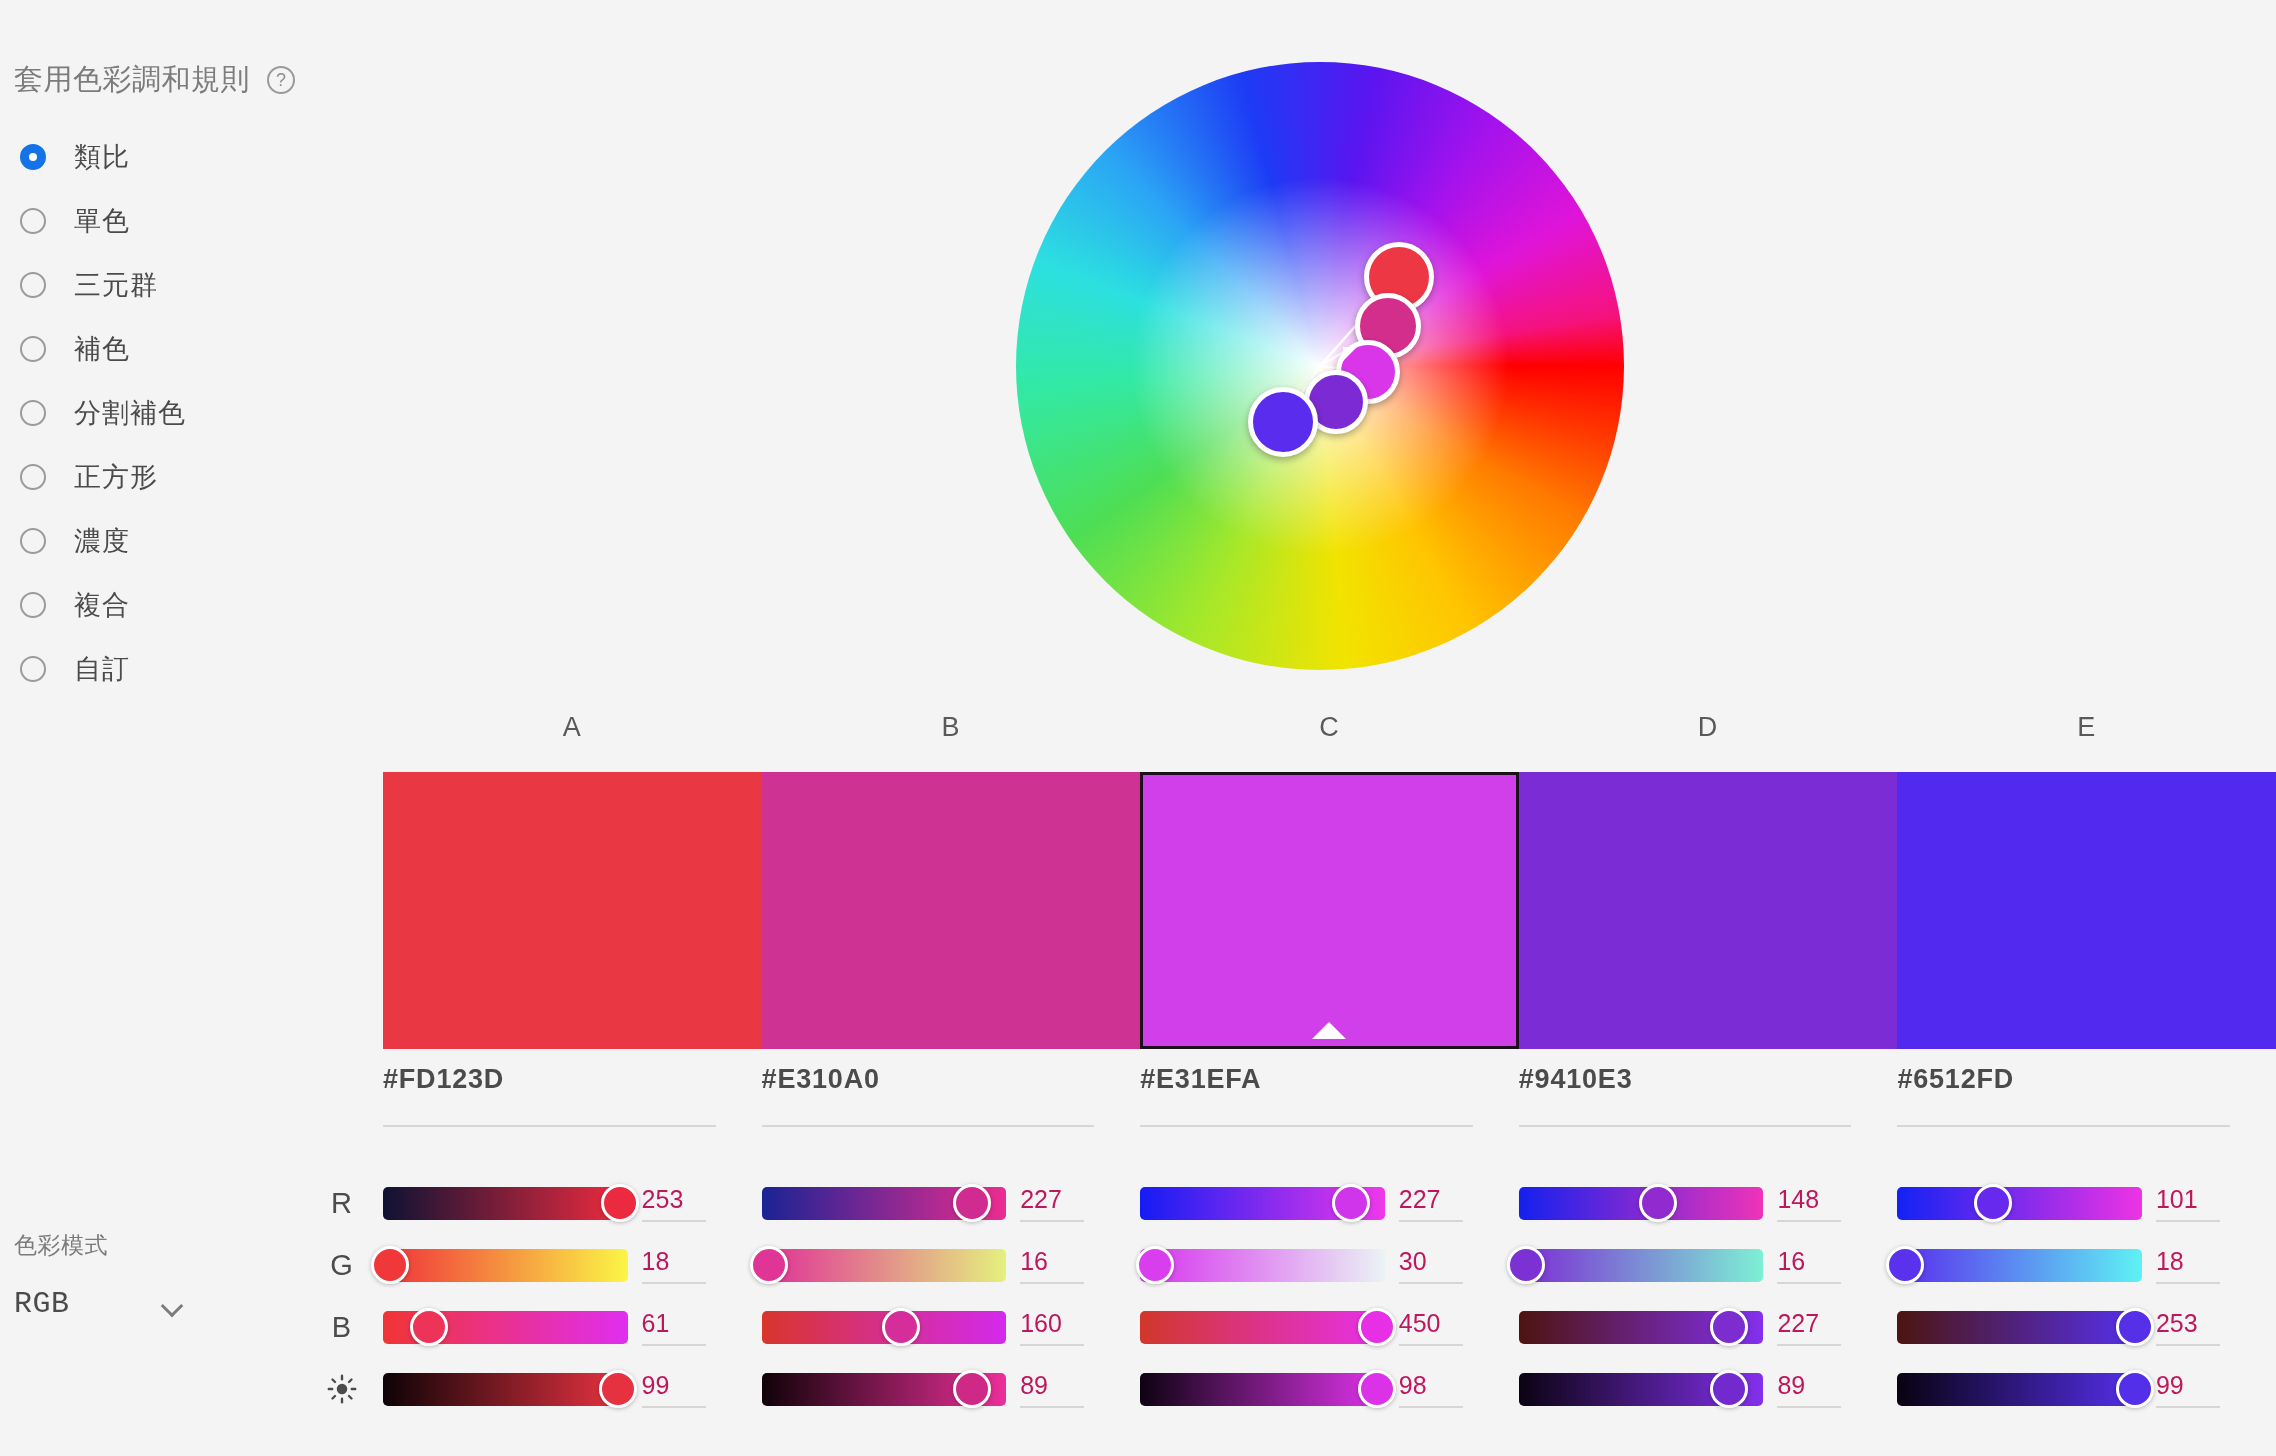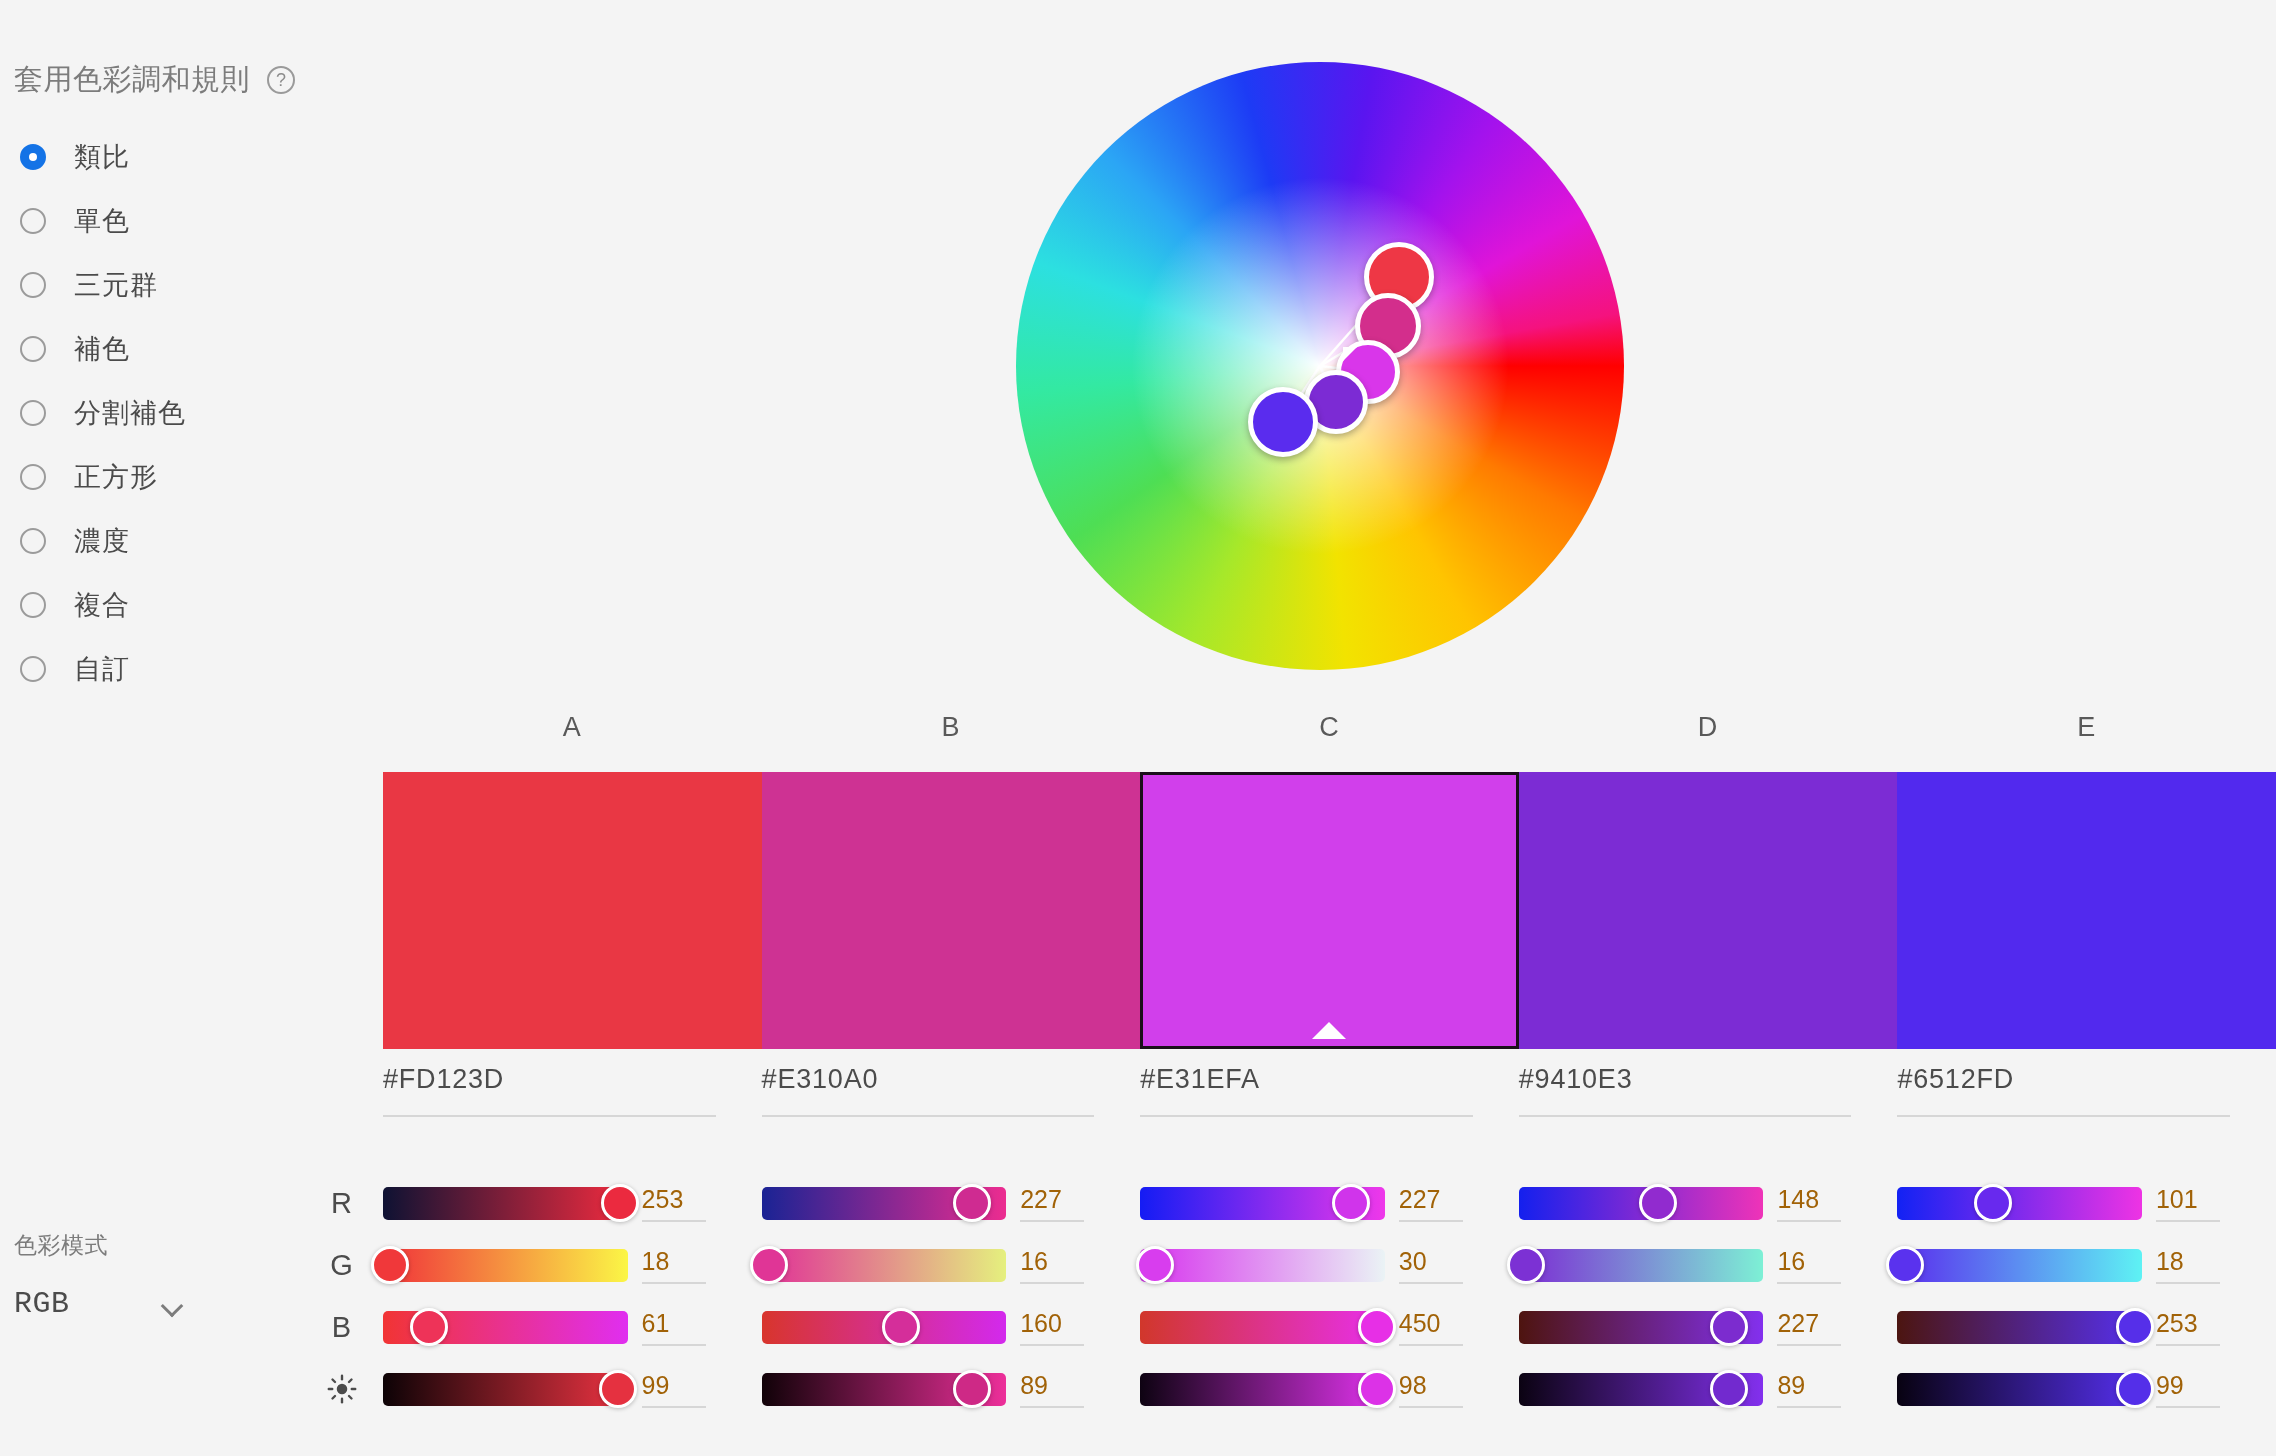--- a/index.html
+++ b/index.html
@@ -223,21 +223,22 @@
     display: flex;
   }
   .hex-cell {
     flex: 1 1 0;
     padding-right: 46px;
   }
   .hex-value {
     font-size: 27px;
     color: #4b4b4b;
     letter-spacing: .8px;
-    padding-bottom: 20px;
+    padding-bottom: 30px;
+    font-weight: bold;
   }
   .hex-underline {
     height: 2px;
     background: #d6d6d6;
   }
 
   
   .slider-grid {
     position: absolute;
     left: 300px; top: 1175px;
@@ -283,21 +284,21 @@
     box-shadow: 0 1px 4px rgba(0,0,0,0.25);
     cursor: pointer;
   }
   .val-box {
     width: 96px;
     flex: 0 0 96px;
     margin-left: 14px;
   }
   .val-num {
     font-size: 25px;
-    color: #a16207;
+    color: #be185d;
     padding-bottom: 6px;
   }
   .val-underline {
     height: 2px;
     background: #d6d6d6;
     width: 64px;
   }
 </style>
 </head>
 <body>

